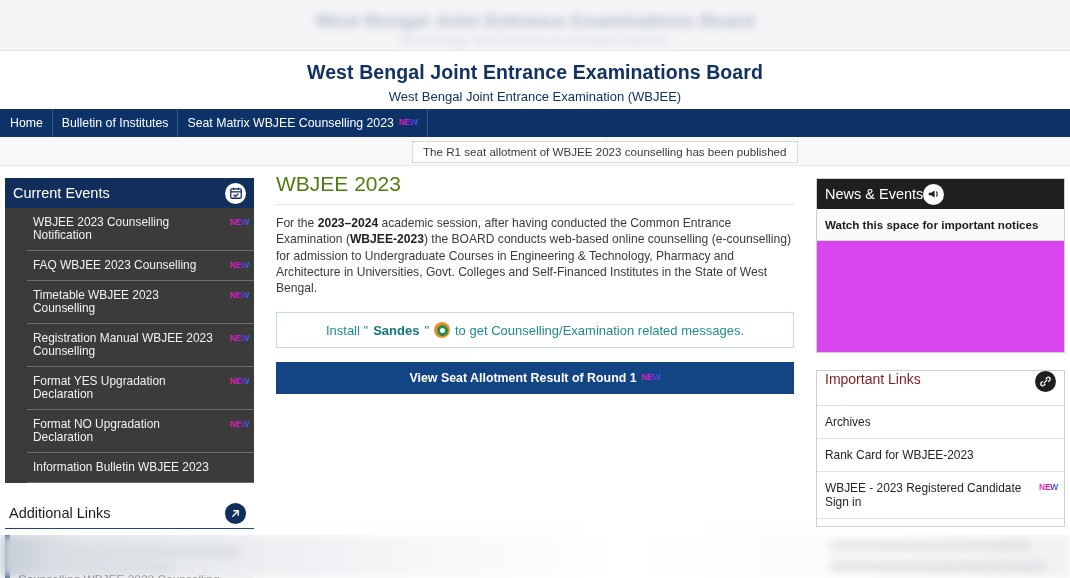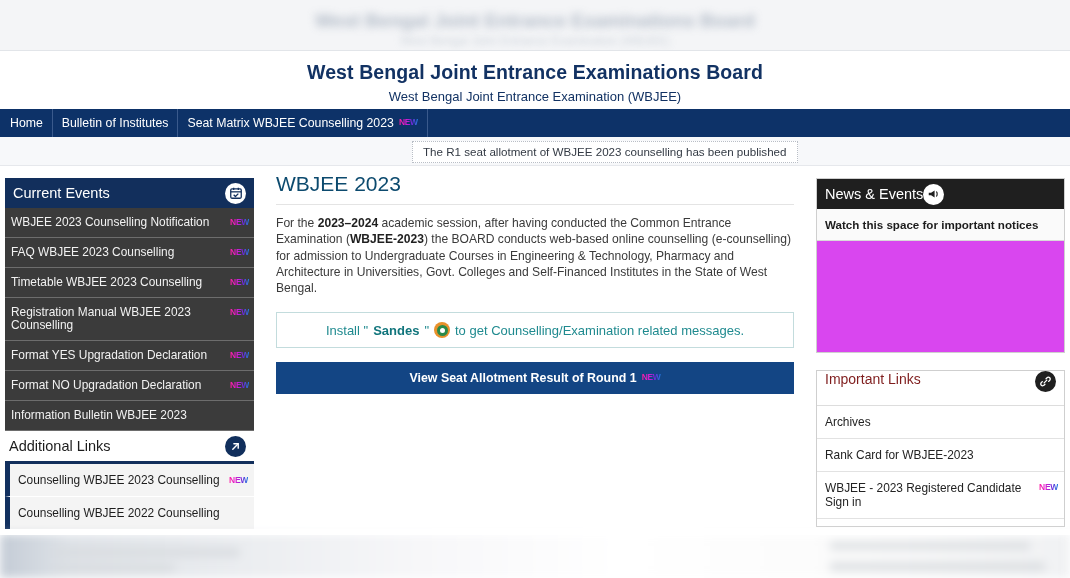--- a/index.html
+++ b/index.html
@@ -120,26 +120,28 @@
   .ce-list { background: #3b3b3b; }
   .ce-item {
     position: relative;
     background: #3b3b3b;
     border-bottom: 1px solid #6d6d6d;
     color: #f2f2f2;
     font-size: 11.9px;
     padding: 8px 38px 8px 6px;
     line-height: 13px;
     min-height: 13px;
+    margin-left: 22px;
   }
   .ce-item .newbadge {
     position: absolute; right: 5px; top: 8px;
   }
 
   .panel-head-light {
+    margin-top: 15px;
     display: flex; align-items: center; justify-content: space-between;
     background: #ffffff;
     height: 30px; padding: 0 8px 0 4px;
     color: #1c1c1c; font-size: 14.5px;
     border-bottom: 3px solid #122f5c;
   }
   .circ-icon-dark {
     width: 21px; height: 21px; border-radius: 50%;
     background: #112f5c;
     display: flex; align-items: center; justify-content: center;
@@ -154,21 +156,21 @@
     color: #1d1d1d;
     font-size: 11.9px;
     padding: 9px 34px 9px 8px;
     line-height: 14px;
   }
   .al-item .newbadge { position: absolute; right: 6px; top: 9px; }
 
   
   .main-col { position: absolute; left: 276px; top: 172px; width: 518px; }
   .main-title {
-    font-size: 21px; color: #0c4a6e; font-weight: normal;
+    font-size: 21px; color: #4d7c0f; font-weight: normal;
     padding-bottom: 8px; border-bottom: 1px solid #e4e4e4;
   }
   .main-para {
     margin-top: 10px;
     font-size: 12.1px; color: #3a3a3a; line-height: 16.3px;
     text-align: left;
   }
   .main-para b { color: #1f1f1f; }
 
   .sandes-box {

